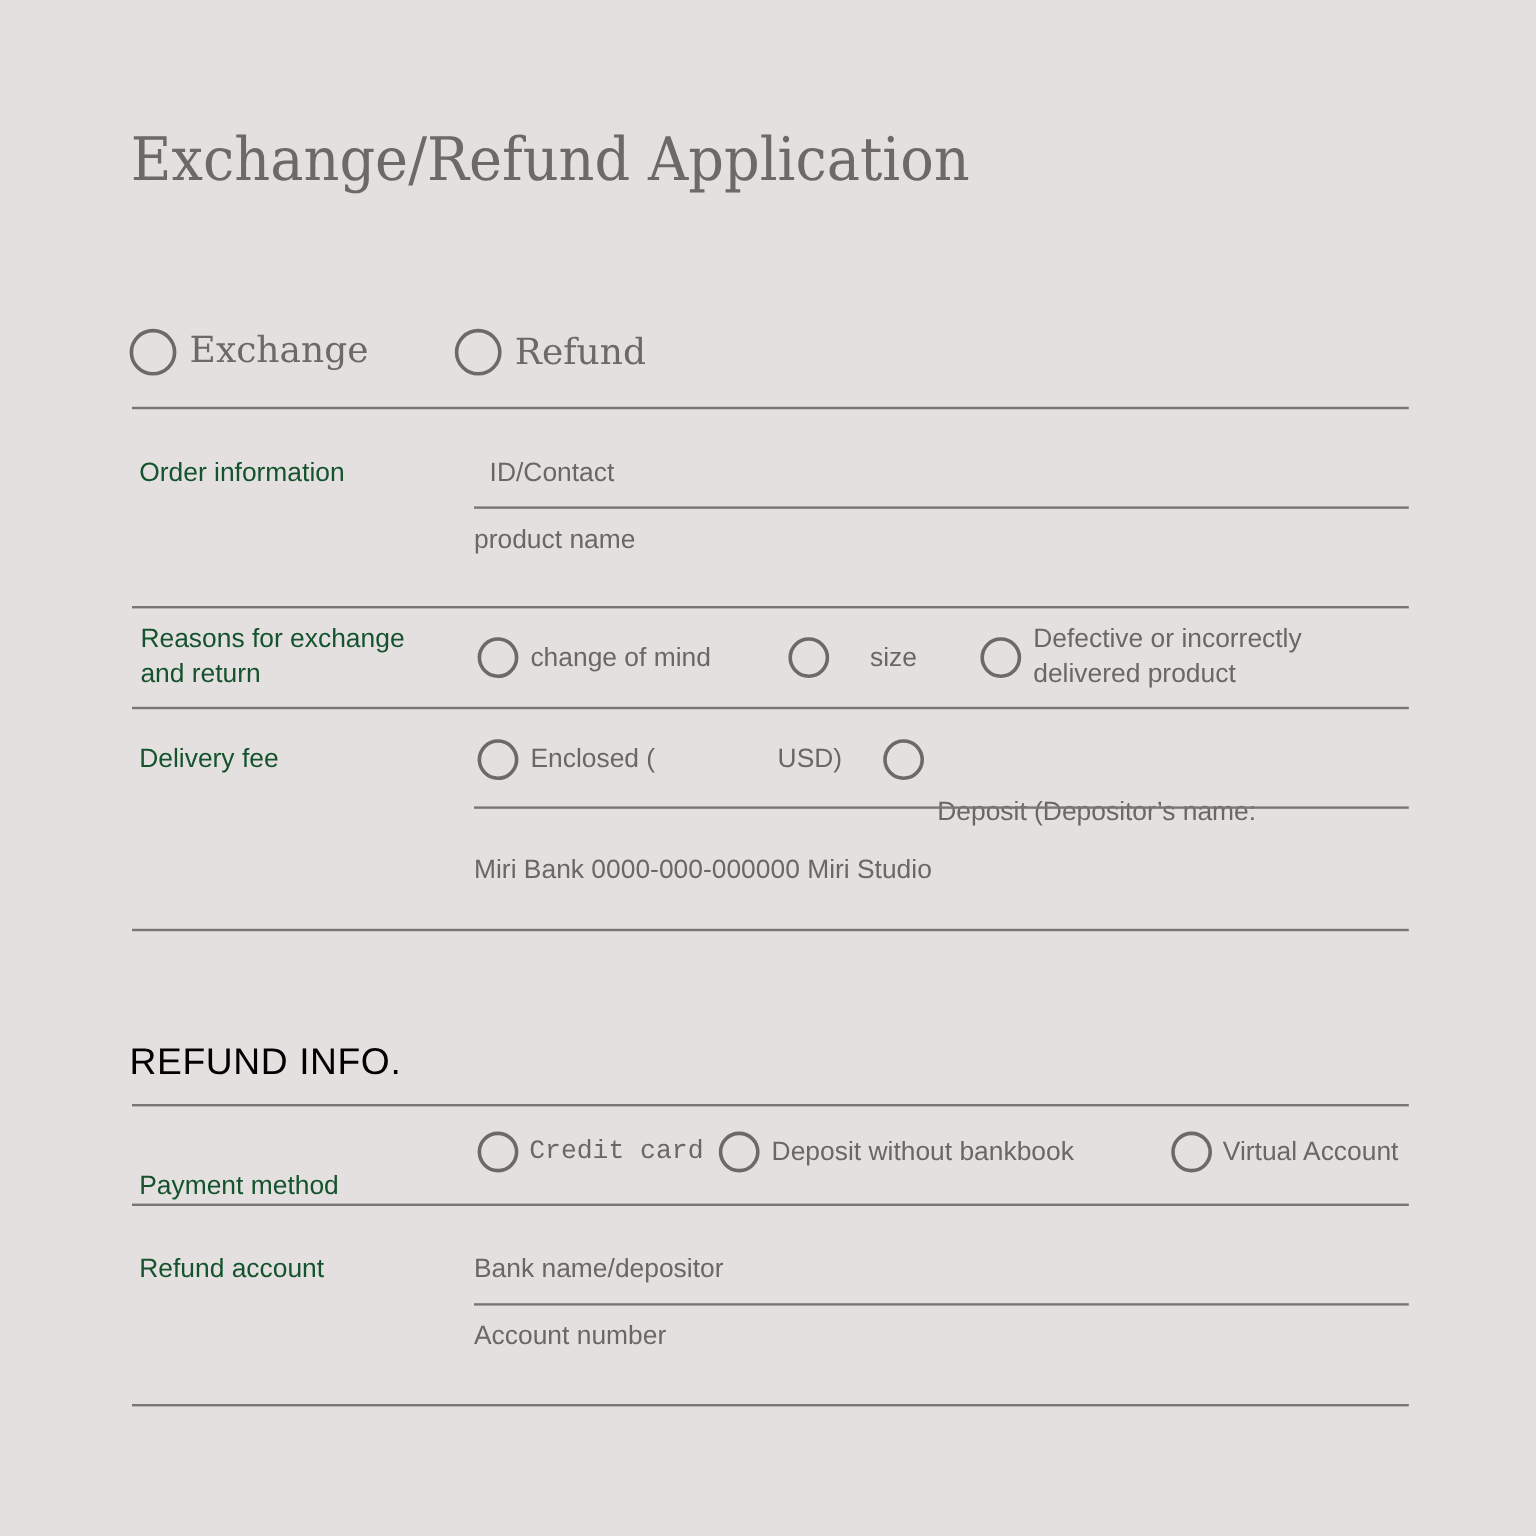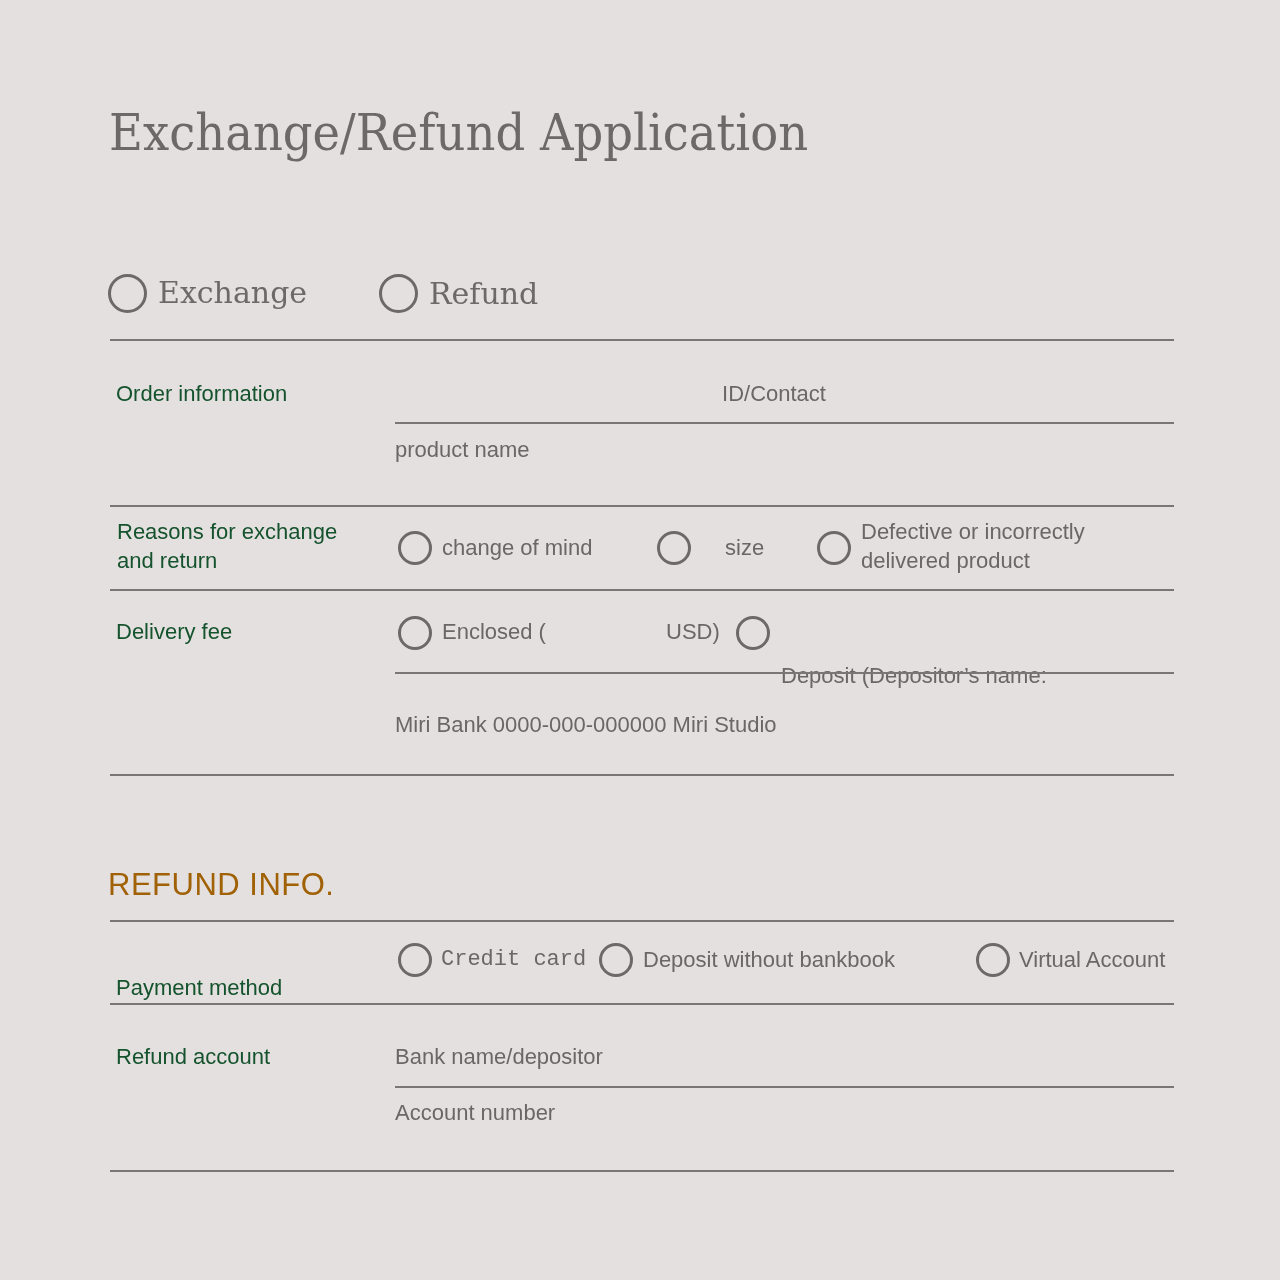--- a/index.html
+++ b/index.html
@@ -68,40 +68,40 @@
     .opt-text {
       font-size: 22px;
       color: #6b6766;
       white-space: nowrap;
       line-height: 1.3;
     }
     .section-title {
       left: 108px;
       top: 866px;
       font-size: 31px;
-      color: #a16207;
+      color: #000000;
       letter-spacing: 0.5px;
       white-space: nowrap;
       line-height: 1.2;
     }
   </style>
 </head>
 <body>
 
 <div class="abs title">Exchange/Refund Application</div>
 
 <div class="abs radio radio-lg" style="left:108px; top:274px;"></div>
 <div class="abs serif-opt" style="left:158px; top:278px;">Exchange</div>
 <div class="abs radio radio-lg" style="left:379px; top:274px;"></div>
 <div class="abs serif-opt" style="left:429px; top:279px;">Refund</div>
 
 <div class="abs rule" style="left:110px; top:339px; width:1064px;"></div>
 
 <div class="abs label" style="left:116px; top:380px;">Order information</div>
-<input class="abs field" style="left: 389px; top: 380px; width: 770px; text-align: center;" type="text" placeholder="ID/Contact">
+<input class="abs field" style="left: 408px; top: 380px; width: 770px;" type="text" placeholder="ID/Contact">
 <div class="abs rule" style="left:395px; top:422px; width:779px;"></div>
 <input class="abs field" style="left: 395px; top: 436px; width: 770px;" type="text" placeholder="product name">
 
 <div class="abs rule" style="left:110px; top:505px; width:1064px;"></div>
 
 <div class="abs label" style="left:117px; top:518px;">Reasons for exchange</div>
 <div class="abs label" style="left:117px; top:547px;">and return</div>
 
 <div class="abs radio radio-sm" style="left:398px; top:531px;"></div>
 <div class="abs opt-text" style="left:442px; top:534px;">change of mind</div>
@@ -113,21 +113,21 @@
 <div class="abs opt-text" style="left:861px; top:518px;">Defective or incorrectly</div>
 <div class="abs opt-text" style="left:861px; top:547px;">delivered product</div>
 
 <div class="abs rule" style="left:110px; top:589px; width:1064px;"></div>
 
 <div class="abs label" style="left:116px; top:618px;">Delivery fee</div>
 
 <div class="abs radio radio-sm" style="left:398px; top:616px;"></div>
 <div class="abs opt-text" style="left:442px; top:618px;">Enclosed (</div>
 <input class="abs field" style="left: 560px; top: 618px; width: 80px;" type="text" value="">
-<div class="abs opt-text" style="left:648px; top:618px;margin-left:18px;">USD)</div>
+<div class="abs opt-text" style="left:648px; top:618px;">USD)</div>
 
 <div class="abs radio radio-sm" style="left:736px; top:616px;"></div>
 <div class="abs opt-text" style="left:781px; top:618px;margin-top:44px;">Deposit (Depositor’s name:</div>
 <input class="abs field" style="left: 1068px; top: 618px; width: 100px;" type="text" value="">
 
 <div class="abs rule" style="left:395px; top:672px; width:779px;"></div>
 <div class="abs opt-text" style="left:395px; top:711px;">Miri Bank 0000-000-000000 Miri Studio</div>
 
 <div class="abs rule" style="left:110px; top:774px; width:1064px;"></div>
 

